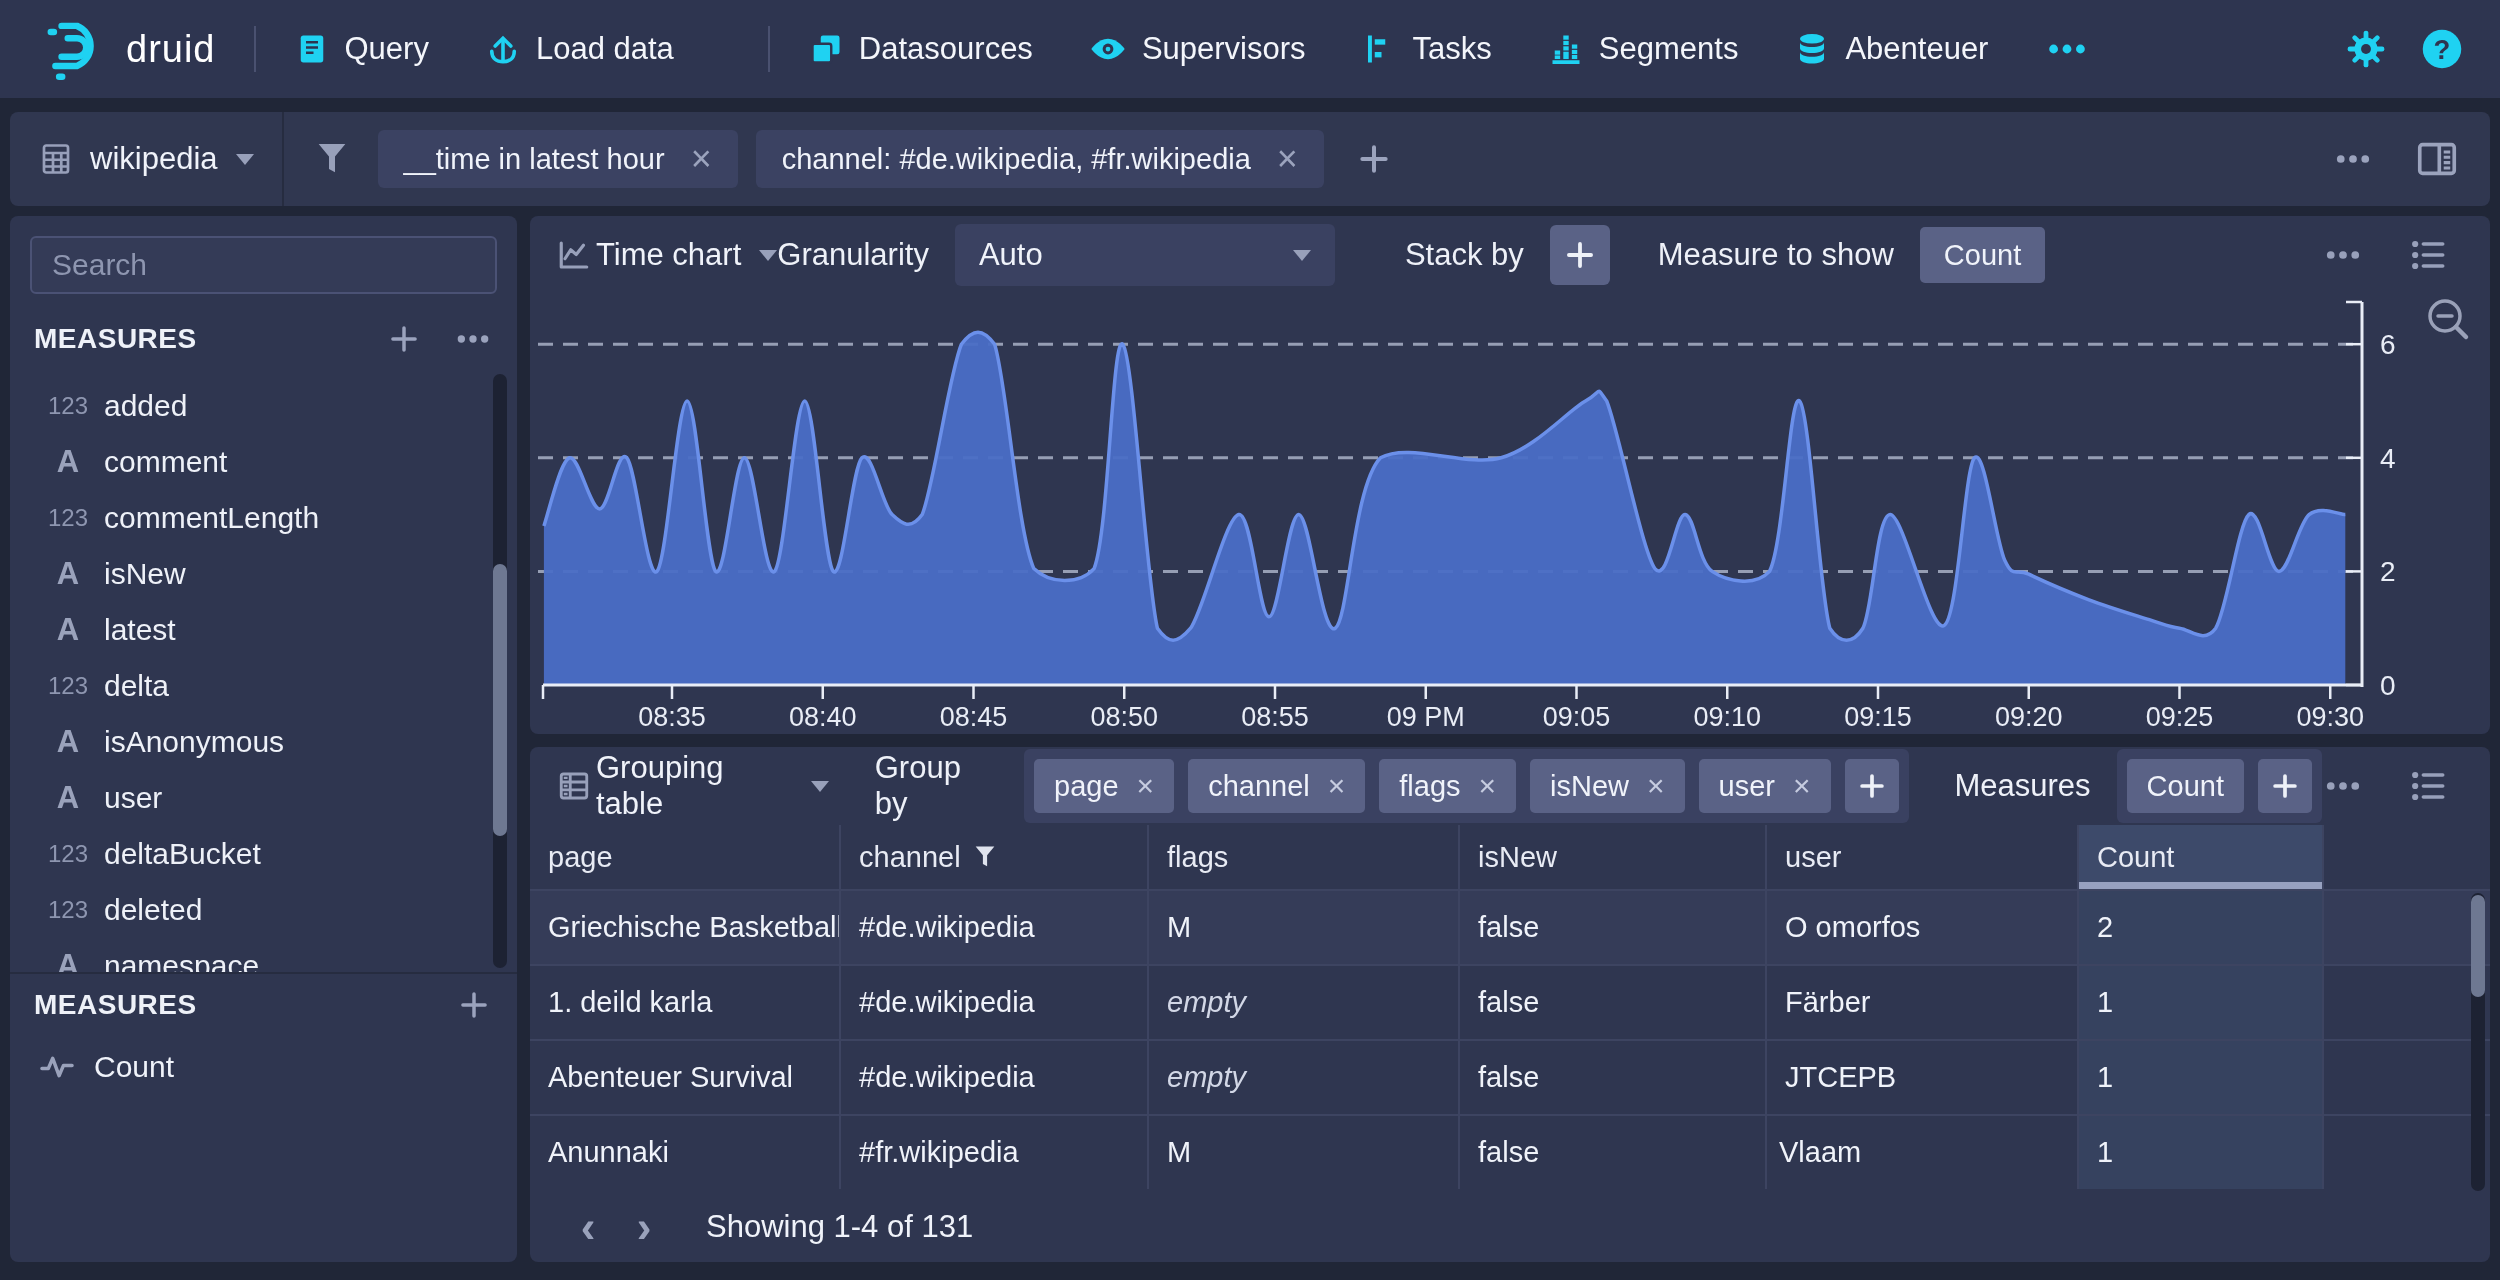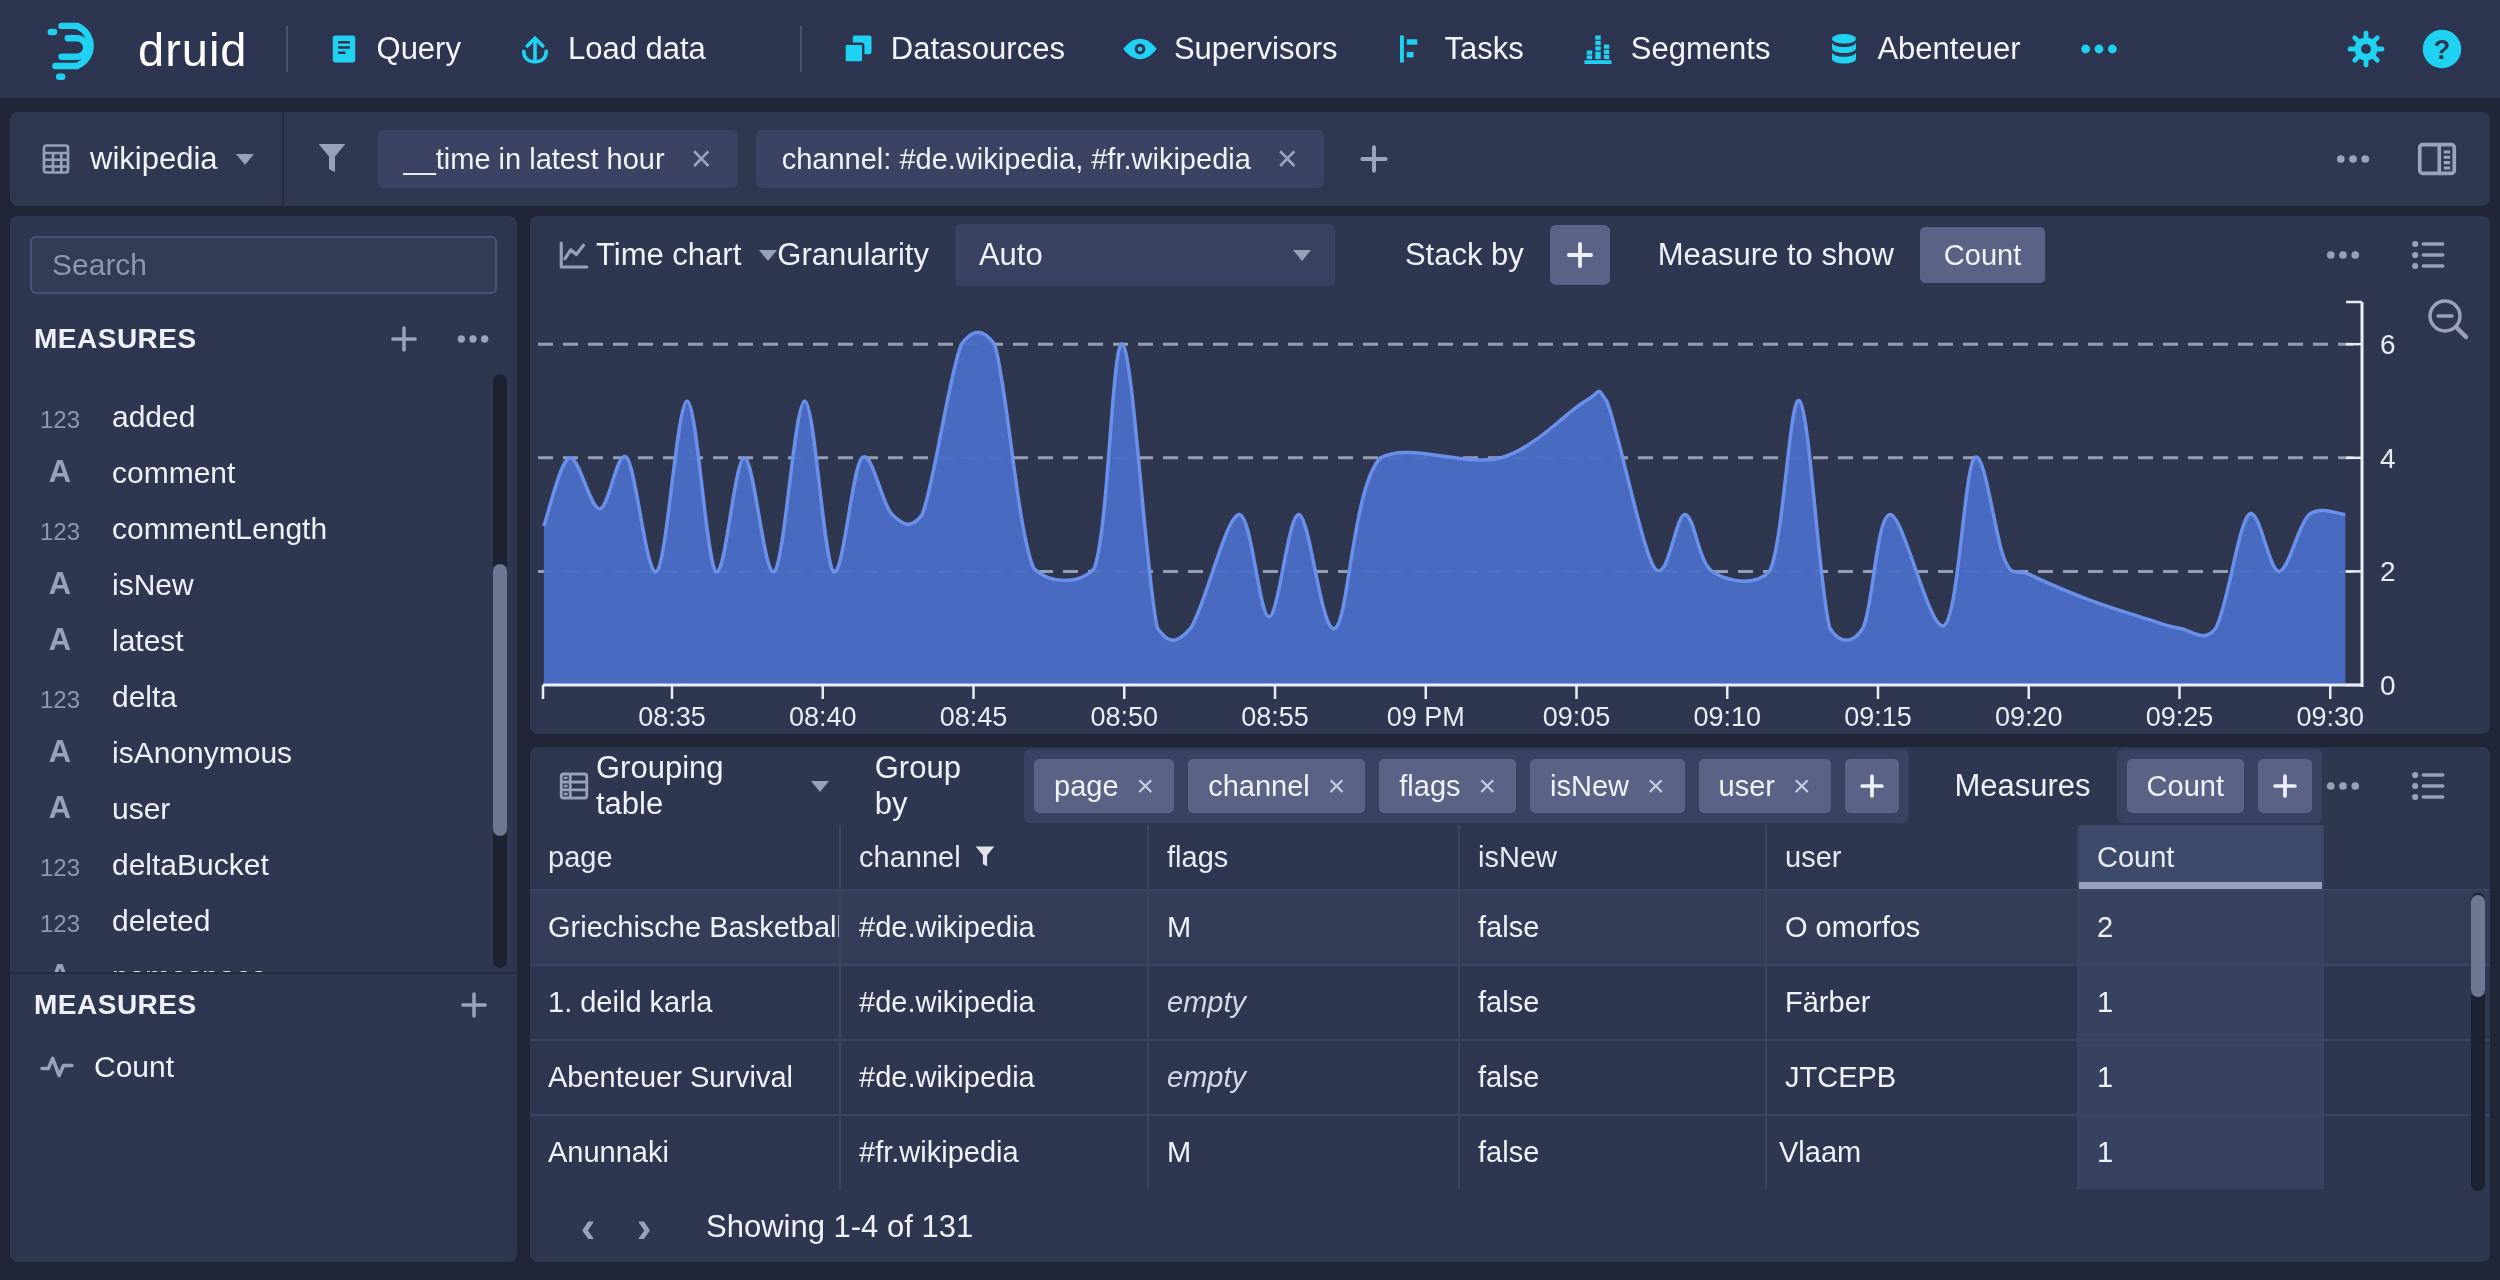--- a/index.html
+++ b/index.html
@@ -3,21 +3,21 @@
 <meta charset="utf-8">
 <style>
   * { margin:0; padding:0; box-sizing:border-box; }
   html,body { width:2500px; height:1280px; overflow:hidden; }
   body { background:#202637; font-family:"Liberation Sans", sans-serif; color:#f0f3fa; }
   .icon svg { display:block; }
 
   
   .topnav { height:98px; background:#2e3550; display:flex; align-items:center; padding:0 36px 0 40px; }
   .logo-wrap { display:flex; align-items:center; }
-  .logo-text { font-size:47px; font-weight:300; letter-spacing:1px; color:#fff; margin-left:24px; }
+  .logo-text { font-size:38px; font-weight:300; letter-spacing:1px; color:#fff; margin-left:12px; }
   .nav-divider { width:2px; height:46px; background:#4a5170; margin:0 38px; }
   .nav-item { display:flex; align-items:center; margin-right:56px; cursor:pointer; }
   .nav-item .icon { color:#1fd2f2; margin-right:15px; }
   .nav-item .nav-label { font-size:31px; color:#f4f6fb; }
   .nav-more { color:#1fd2f2; margin-right:20px; }
   .nav-right { margin-left:auto; display:flex; align-items:center; gap:32px; }
   .nav-right .icon { color:#1fd2f2; cursor:pointer; }
 
   
   .filterbar { margin:14px 10px 0 10px; height:94px; background:#303750; border-radius:8px; display:flex; align-items:center; }
@@ -38,21 +38,21 @@
 
   
   .sidebar { width:507px; display:flex; flex-direction:column; }
   .search-box { margin:20px 20px 14px 20px; height:58px; background:#343b57; border:2px solid #4b5275; border-radius:6px; display:flex; align-items:center; padding:0 20px; }
   .search-box input { background:transparent; border:none; outline:none; color:#eef1f8; font-size:30px; width:100%; font-family:"Liberation Sans",sans-serif; }
   .search-box input::placeholder { color:#8e96b0; }
   .side-head { height:62px; display:flex; align-items:center; padding:0 24px; }
   .side-title { font-size:28px; font-weight:bold; letter-spacing:0.5px; color:#eef1f8; }
   .side-head-icons { margin-left:auto; display:flex; align-items:center; gap:30px; color:#9ba3bd; }
   .col-list { flex:1; overflow:hidden; position:relative; padding-top:8px; }
-  .col-row { height:56px; display:flex; align-items:flex-end; padding-left:24px; cursor:pointer;gap:16px; }
+  .col-row { height:56px; display:flex; align-items:center; padding-left:32px; cursor:pointer; }
   .type-badge { width:52px; text-align:center; color:#8e96b0; flex:none; }
   .type-badge.num { font-size:24px; }
   .type-badge.str { font-size:31px; font-weight:bold; color:#9aa2bb; }
   .col-name { font-size:30px; margin-left:10px; color:#eef1f8; white-space:nowrap; }
   .v-scroll { position:absolute; right:10px; top:4px; bottom:4px; width:14px; background:#1d2233; border-radius:7px; }
   .v-thumb { position:absolute; left:0; width:14px; background:#6e7892; border-radius:7px; }
   .measures-wrap { height:290px; border-top:2px solid #262c40; flex:none; }
   .measure-row { height:62px; display:flex; align-items:center; padding-left:28px; cursor:pointer; }
   .measure-row .icon { color:#9aa2bb; }
   .measure-name { font-size:30px; margin-left:18px; }

